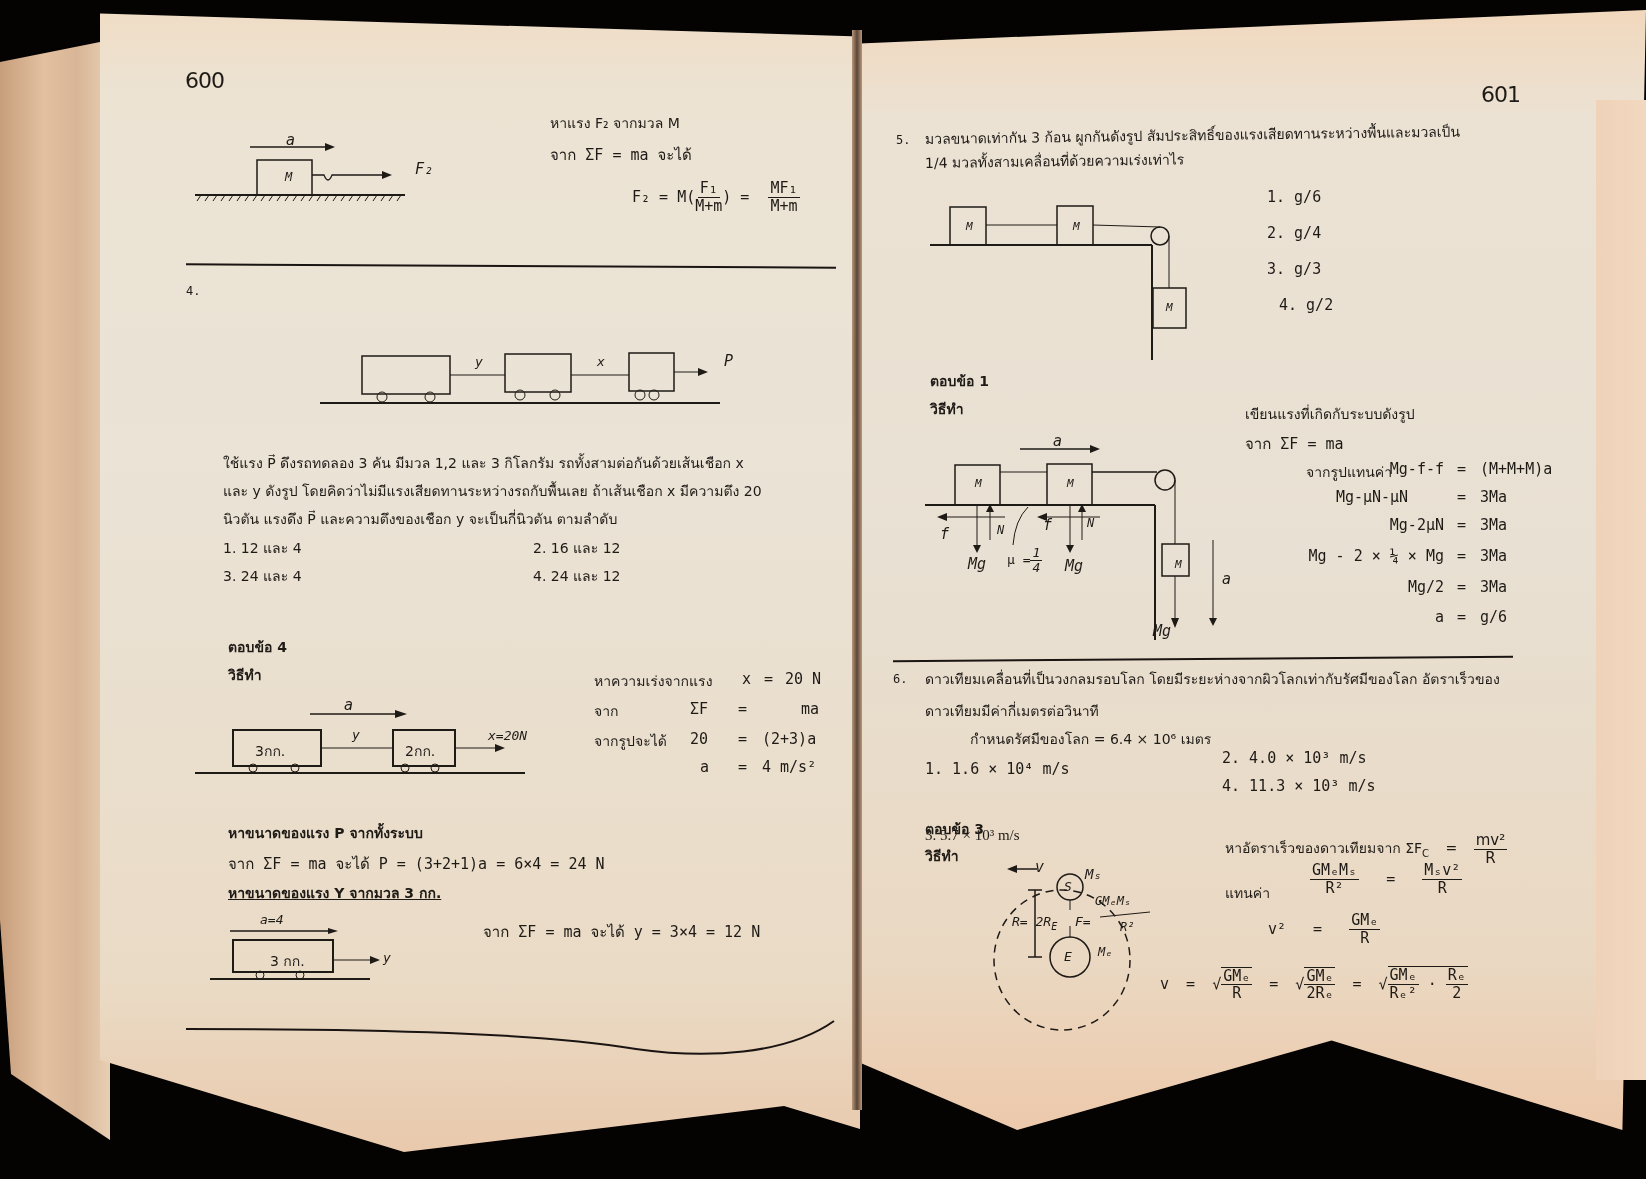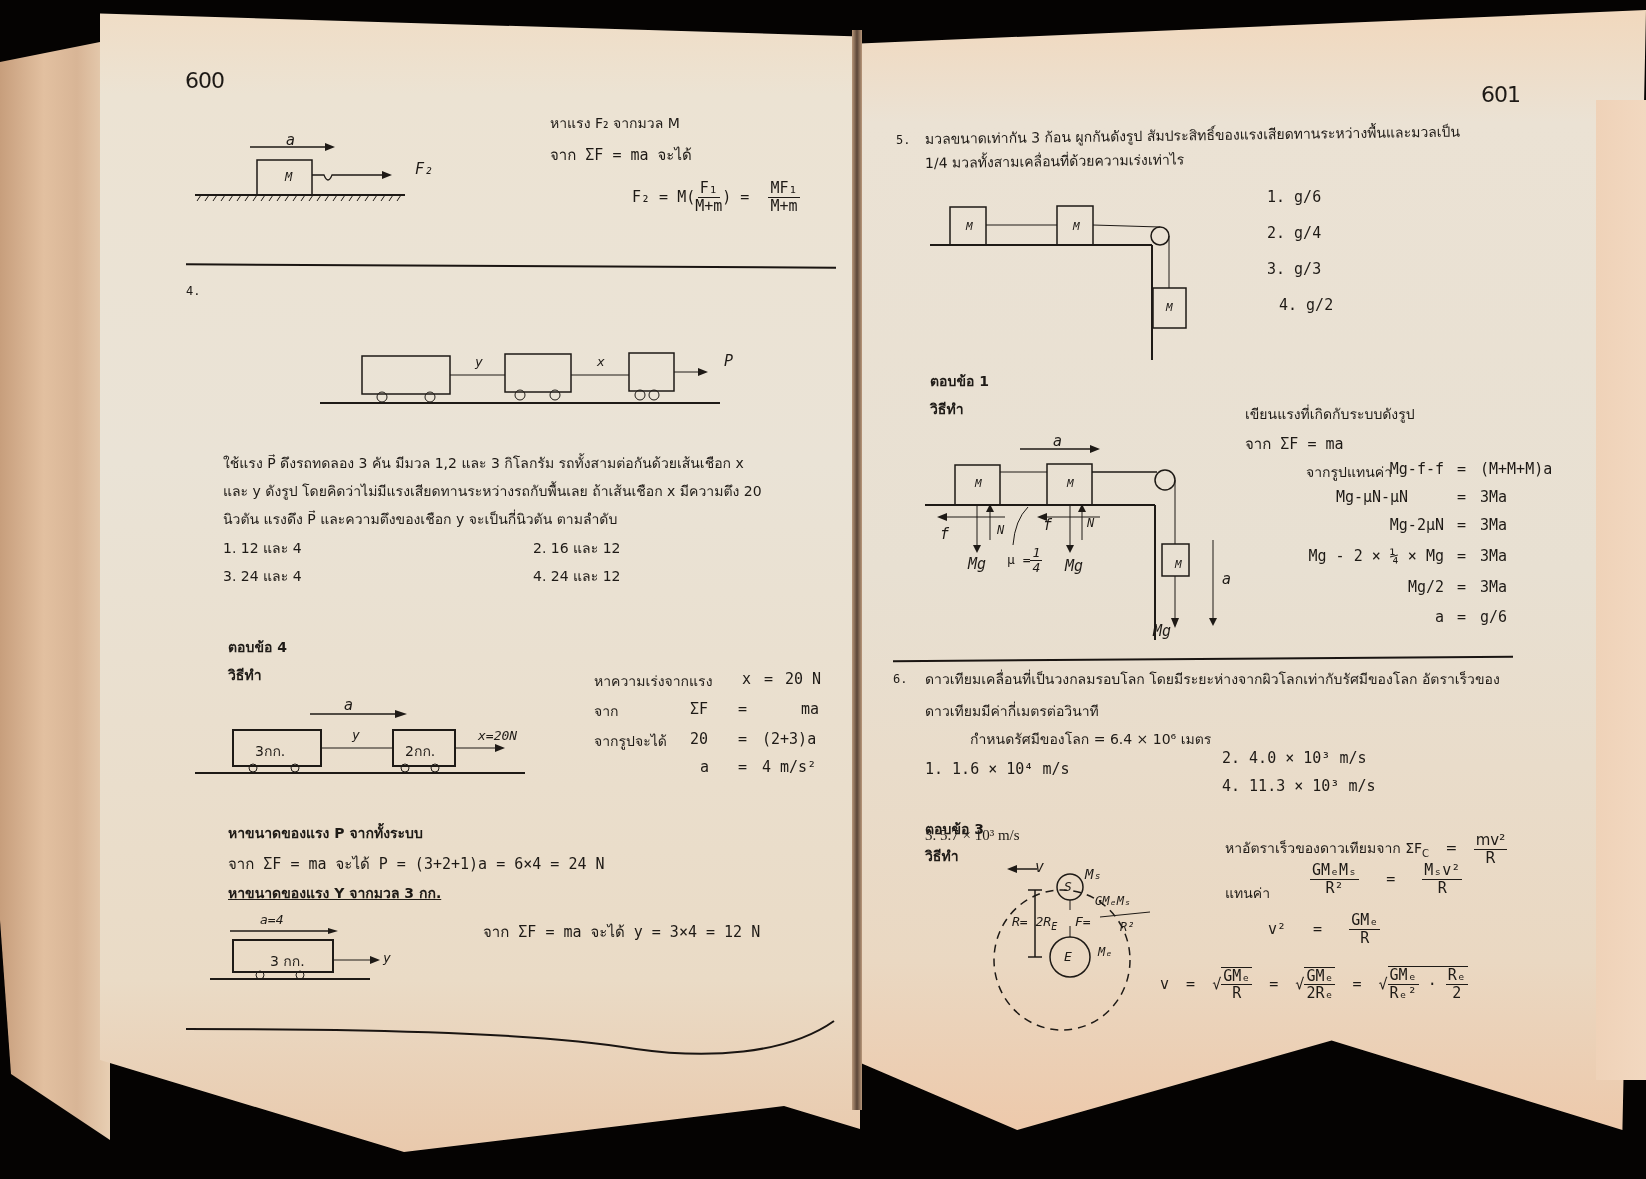--- a/index.html
+++ b/index.html
@@ -113,21 +113,21 @@
   <circle cx="58" cy="68" r="4" fill="none" stroke="#1e1a16"></circle>
     <circle cx="100" cy="68" r="4" fill="none" stroke="#1e1a16"></circle>
   <circle cx="210" cy="68" r="4" fill="none" stroke="#1e1a16"></circle>
     <circle cx="240" cy="68" r="4" fill="none" stroke="#1e1a16"></circle>
   <line x1="0" y1="73" x2="330" y2="73" stroke="#1e1a16" stroke-width="2"></line>
 </svg>
 <div class="abs t" style="left:344px;top:696px;font-style:italic;">a</div>
 <div class="abs th" style="left:255px;top:740px;">3กก.</div>
 <div class="abs t" style="left:352px;top:727px;font-style:italic;font-size:13px;">y</div>
 <div class="abs th" style="left:405px;top:740px;">2กก.</div>
-<div class="abs t" style="left:478px;top:728px;font-style:italic;font-size:13px;">x=20N</div>
+<div class="abs t" style="left:488px;top:728px;font-style:italic;font-size:13px;">x=20N</div>
 
 <div class="abs th" style="left:594px;top:670px;">หาความเร่งจากแรง</div>
 <div class="abs t" style="left:742px;top:670px;">x</div>
 <div class="abs t" style="left:764px;top:670px;">=</div>
 <div class="abs t" style="left:785px;top:670px;">20 N</div>
 
 <div class="abs th" style="left:594px;top:700px;">จาก</div>
 <div class="abs t" style="left:690px;top:700px;">ΣF</div>
 <div class="abs t" style="left:738px;top:700px;">=</div>
 <div class="abs t" style="left:762px;top:700px;margin-left:39px;">ma</div>

